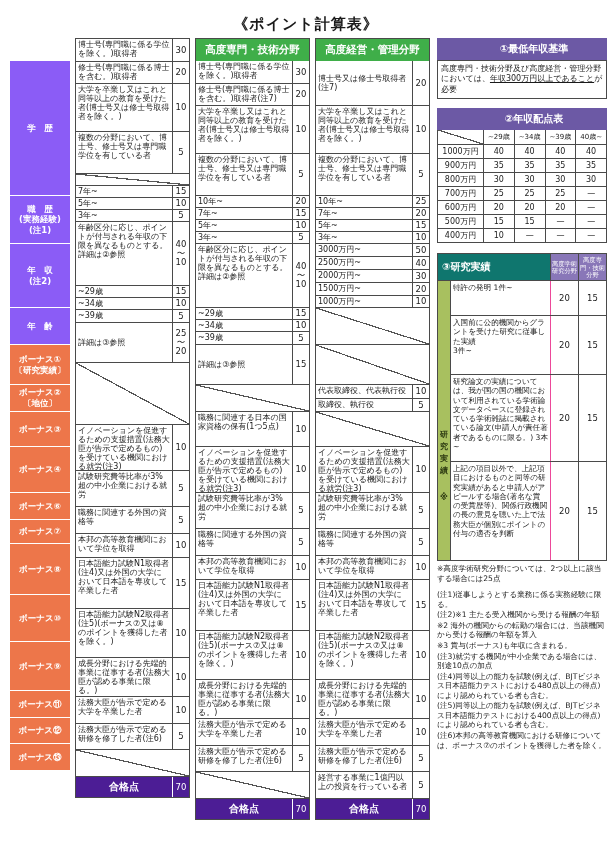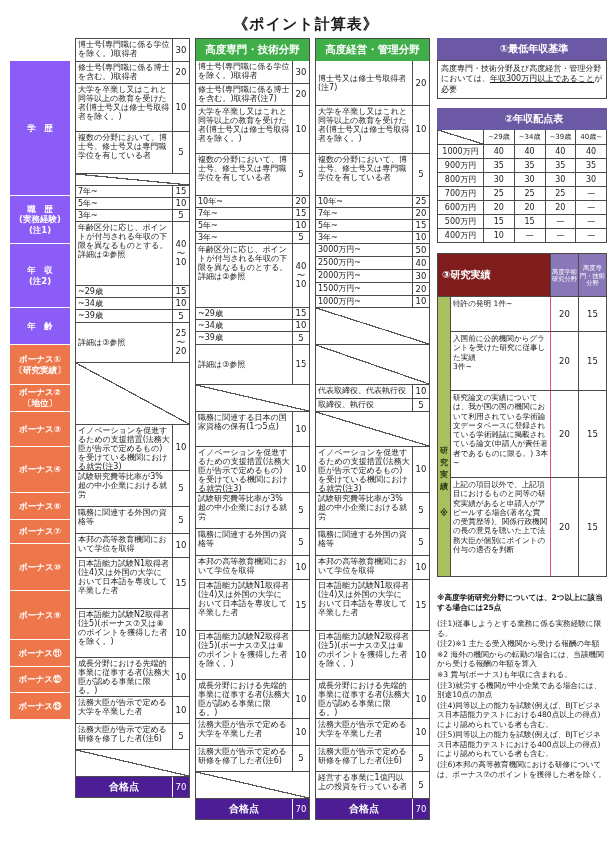--- a/index.html
+++ b/index.html
@@ -45,34 +45,34 @@
   .ytable{border:1px solid #4a4a4a;border-top:none;font-size:8px;}
   .yrow{display:flex;border-bottom:1px solid #4a4a4a;}
   .yrow:last-child{border-bottom:none;}
   .ycell{box-sizing:border-box;border-right:1px solid #4a4a4a;display:flex;align-items:center;justify-content:center;height:13px;}
   .ycell:last-child{border-right:none;}
   .ylabel{width:46px;flex:none;}
   .yval{flex:1;}
   .yhead{height:14px;font-size:7px;}
   .gap9{height:9px}.gap10{height:10px}
   .p3head{display:flex;border:1px solid #4a4a4a;border-bottom:none;}
-  .p3title{flex:1;background:#7f1d1d;color:#fff;font-weight:bold;font-size:10px;display:flex;align-items:center;padding-left:4px;height:42px;box-sizing:border-box;}
+  .p3title{flex:1;background:#0f766e;color:#fff;font-weight:bold;font-size:10px;display:flex;align-items:center;padding-left:4px;height:26px;box-sizing:border-box;}
   .p3sub{width:28px;flex:none;background:#8977B8;color:#fff;font-size:6.3px;line-height:1.15;display:flex;align-items:center;justify-content:center;text-align:center;white-space:pre-line;border-left:1px solid #4a4a4a;box-sizing:border-box;}
   .p3body{display:flex;border:1px solid #4a4a4a;}
   .strip{width:12px;flex:none;background:#A8C05F;border-right:1px solid #4a4a4a;display:flex;flex-direction:column;align-items:center;justify-content:center;font-size:8px;font-weight:bold;color:#2e3b12;}
   .strip .chars{white-space:pre-line;line-height:1.5;text-align:center;margin-top:90px;}
   .strip .mark{margin-top:16px;}
   .p3rows{flex:1;min-width:0;}
   .p3row{display:flex;border-bottom:1px solid #4a4a4a;}
   .p3row:last-child{border-bottom:none;}
   .p3t{flex:1;min-width:0;padding:2px 2px;font-size:7.6px;line-height:1.22;border-right:1px solid #ec4899;white-space:pre-line;}
   .p3p{width:27px;flex:none;display:flex;align-items:center;justify-content:center;font-size:8.5px;border-right:1px solid #4a4a4a;}
   .p3p:last-child{border-right:none;}
   .p3r1{min-height:34px}.p3r2{min-height:58px}.p3r3{min-height:86px}.p3r4{min-height:98px}
-  .p3note{margin-top:16px;font-size:7.6px;line-height:1.25;font-weight:bold;}
+  .p3note{margin-top:3px;font-size:7.6px;line-height:1.25;}
   .notes{margin-top:7px;font-size:7.6px;line-height:1.26;}
   .notes div{margin-bottom:1px;}
 </style>
 </head>
 <body>
 
 <div class="page">
   <div class="title">《ポイント計算表》</div>
 
   <div class="main">
@@ -86,20 +86,21 @@
 (注2)</div>
       <div class="lc blue h36">年　齢</div>
       <div class="lc orange h39">ボーナス①
 〔研究実績〕</div>
       <div class="lc orange h26">ボーナス②
 〔地位〕</div>
       <div class="lc orange h34">ボーナス③</div>
       <div class="lc orange h45">ボーナス④</div>
       <div class="lc orange h26">ボーナス⑥</div>
       <div class="lc orange h23">ボーナス⑦</div>
+      <div class="lc orange h50">ボーナス⑧</div>
       <div class="lc orange h46">ボーナス⑩</div>
       <div class="lc orange h48">ボーナス⑨</div>
       <div class="lc orange h26">ボーナス⑪</div>
       <div class="lc orange h25">ボーナス⑫</div>
       <div class="lc orange h26">ボーナス⑬</div>
     </div>
 
     <div class="dtable">
       <div class="row r23">
           <div class="t">博士号(専門職に係る学位を除く。)取得者</div>

